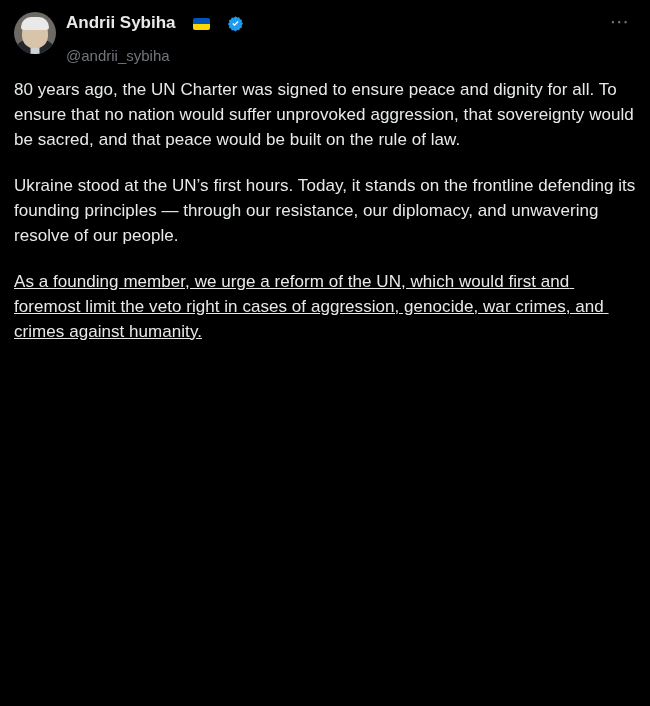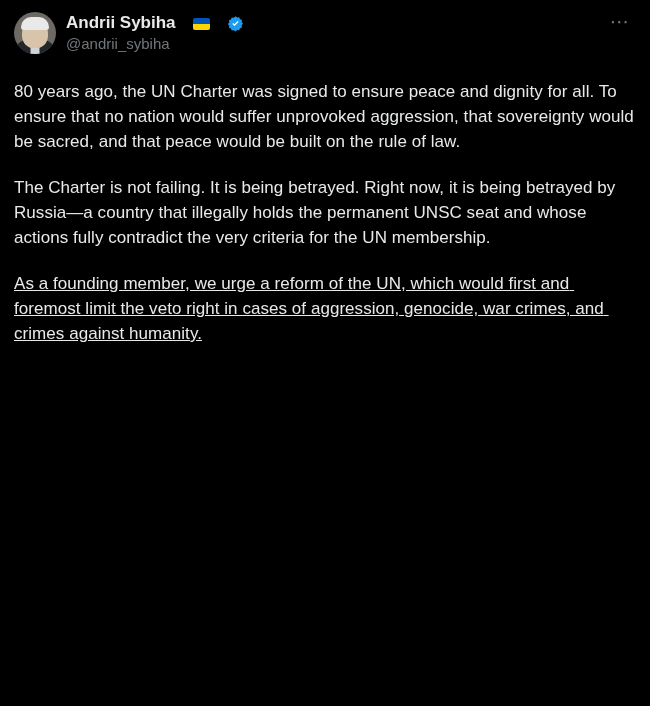--- a/index.html
+++ b/index.html
@@ -107,39 +107,39 @@
   }
   .verified {
     width: 17px;
     height: 17px;
     position: relative;
     top: 1px;
   }
   .handle {
     font-size: 15px;
     color: #71767b;
-    margin-top: 2px;
+    margin-top: 14px;
     white-space: nowrap;
   }
   .more-btn {
     position: absolute;
     right: 2px;
     top: 2px;
     width: 28px;
     height: 22px;
     color: #71767b;
     font-size: 19px;
     line-height: 16px;
     text-align: center;
     letter-spacing: 1.5px;
     cursor: pointer;
     user-select: none;
   }
   .body-text {
-    margin-top: 25px;
+    margin-top: 13px;
     font-size: 17px;
     line-height: 25px;
     color: #e7e9ea;
     letter-spacing: 0.05px;
   }
   .para {
     margin: 0 0 21px 0;
     white-space: pre-wrap;
   }
   .para:last-child {
@@ -173,17 +173,17 @@
         </span>
       </div>
       <div class="handle">@andrii_sybiha</div>
     </div>
 
     <div class="more-btn">⋯</div>
   </div>
 
   <div class="body-text">
     <p class="para">80 years ago, the UN Charter was signed to ensure peace and dignity for all. To ensure that no nation would suffer unprovoked aggression, that sovereignty would be sacred, and that peace would be built on the rule of law.</p>
-    <p class="para">The Charter is not failing. It is being betrayed. Right now, it is being betrayed by Russia—a country that illegally holds the permanent UNSC seat and whose actions fully contradict the very criteria for the UN membership.</p>
+    <p class="para">Ukraine stood at the UN’s first hours. Today, it stands on the frontline defending its founding principles — through our resistance, our diplomacy, and unwavering resolve of our people.</p>
     <p class="para">As a founding member, we urge a reform of the UN, which would first and foremost limit the veto right in cases of aggression, genocide, war crimes, and crimes against humanity.</p>
   </div>
 
 </div>
 
 </body></html>

